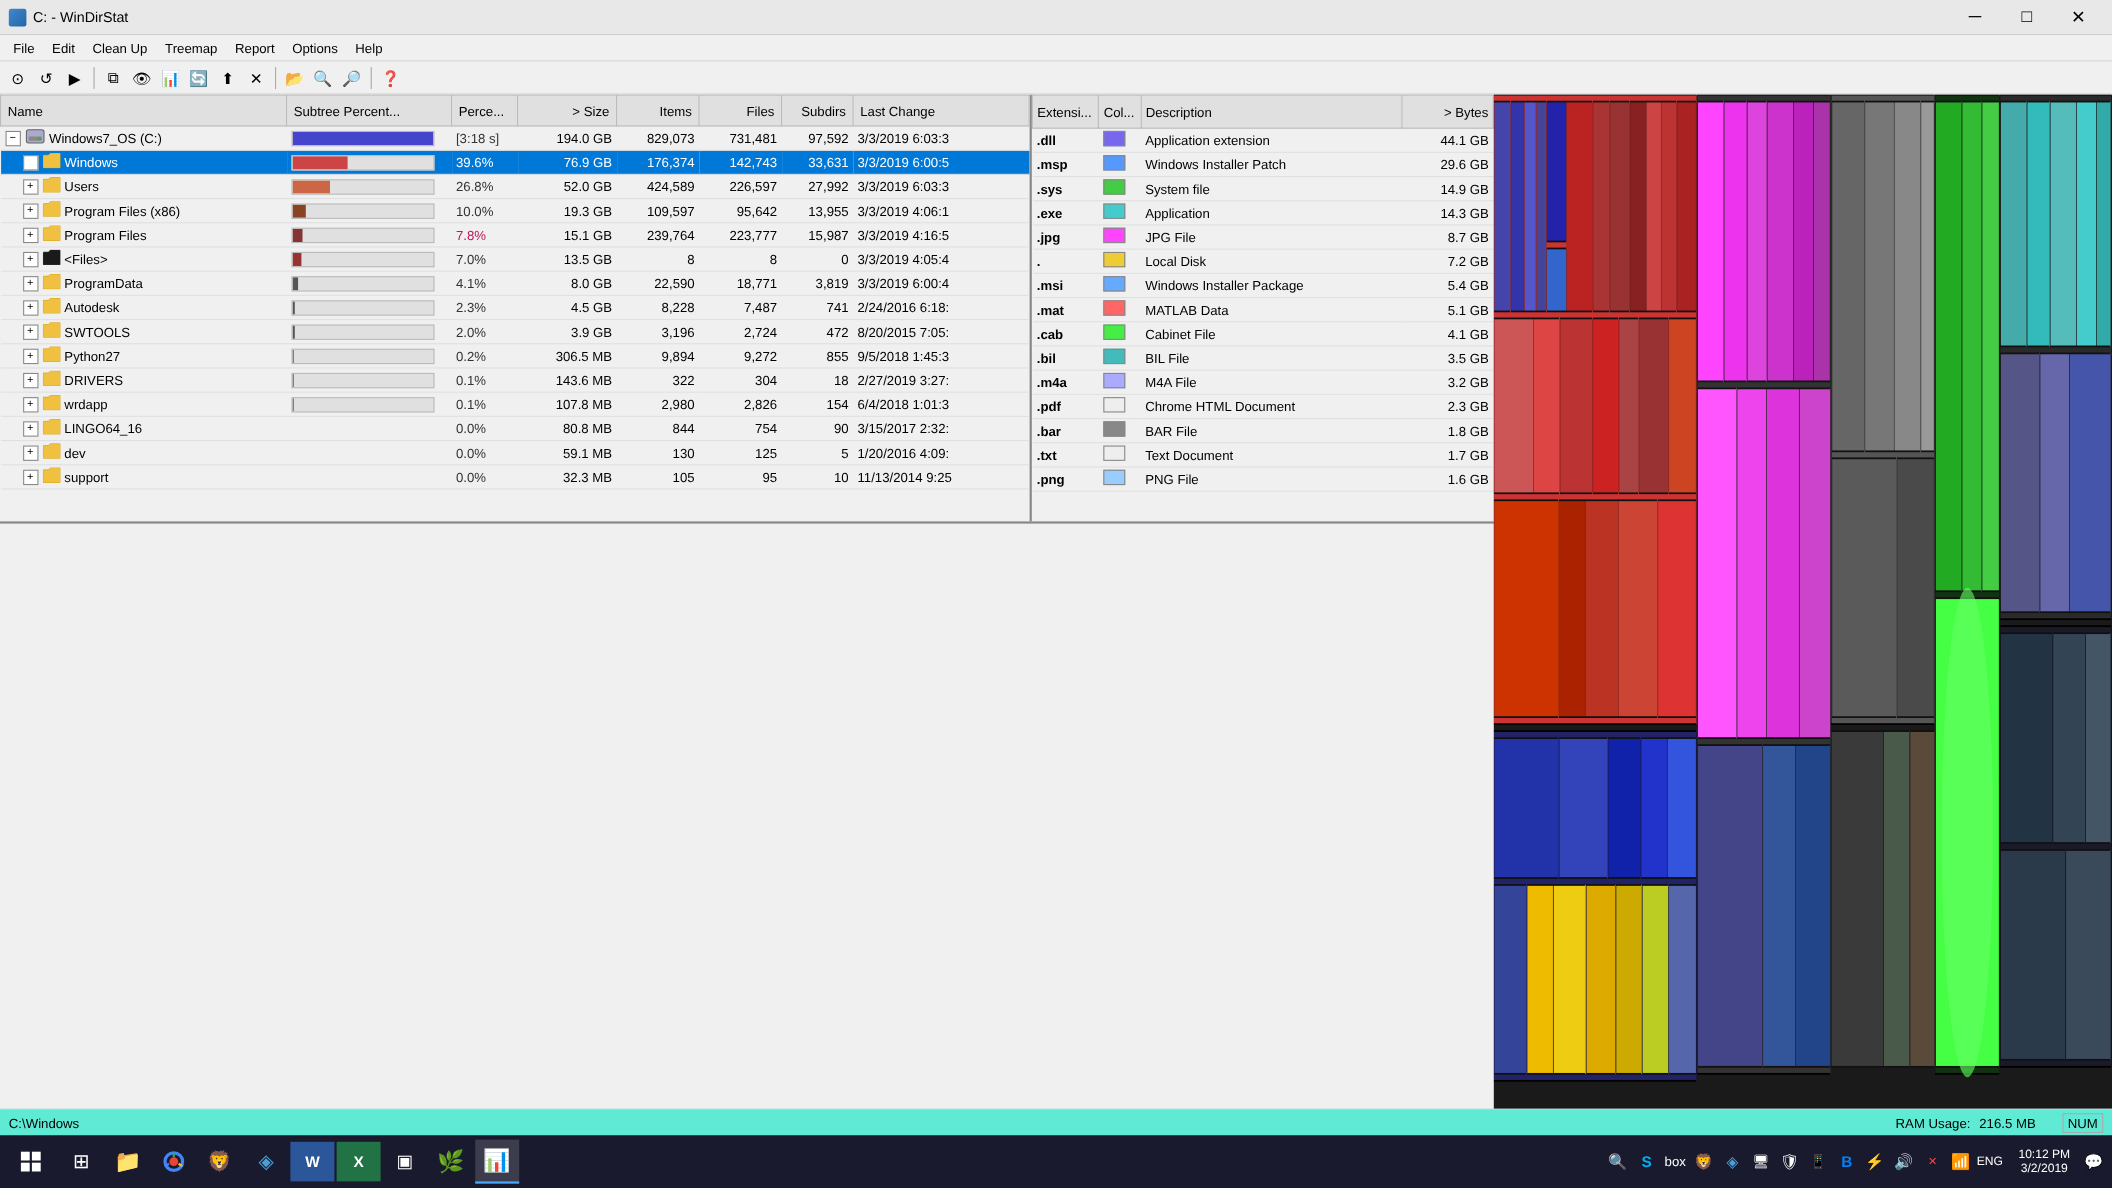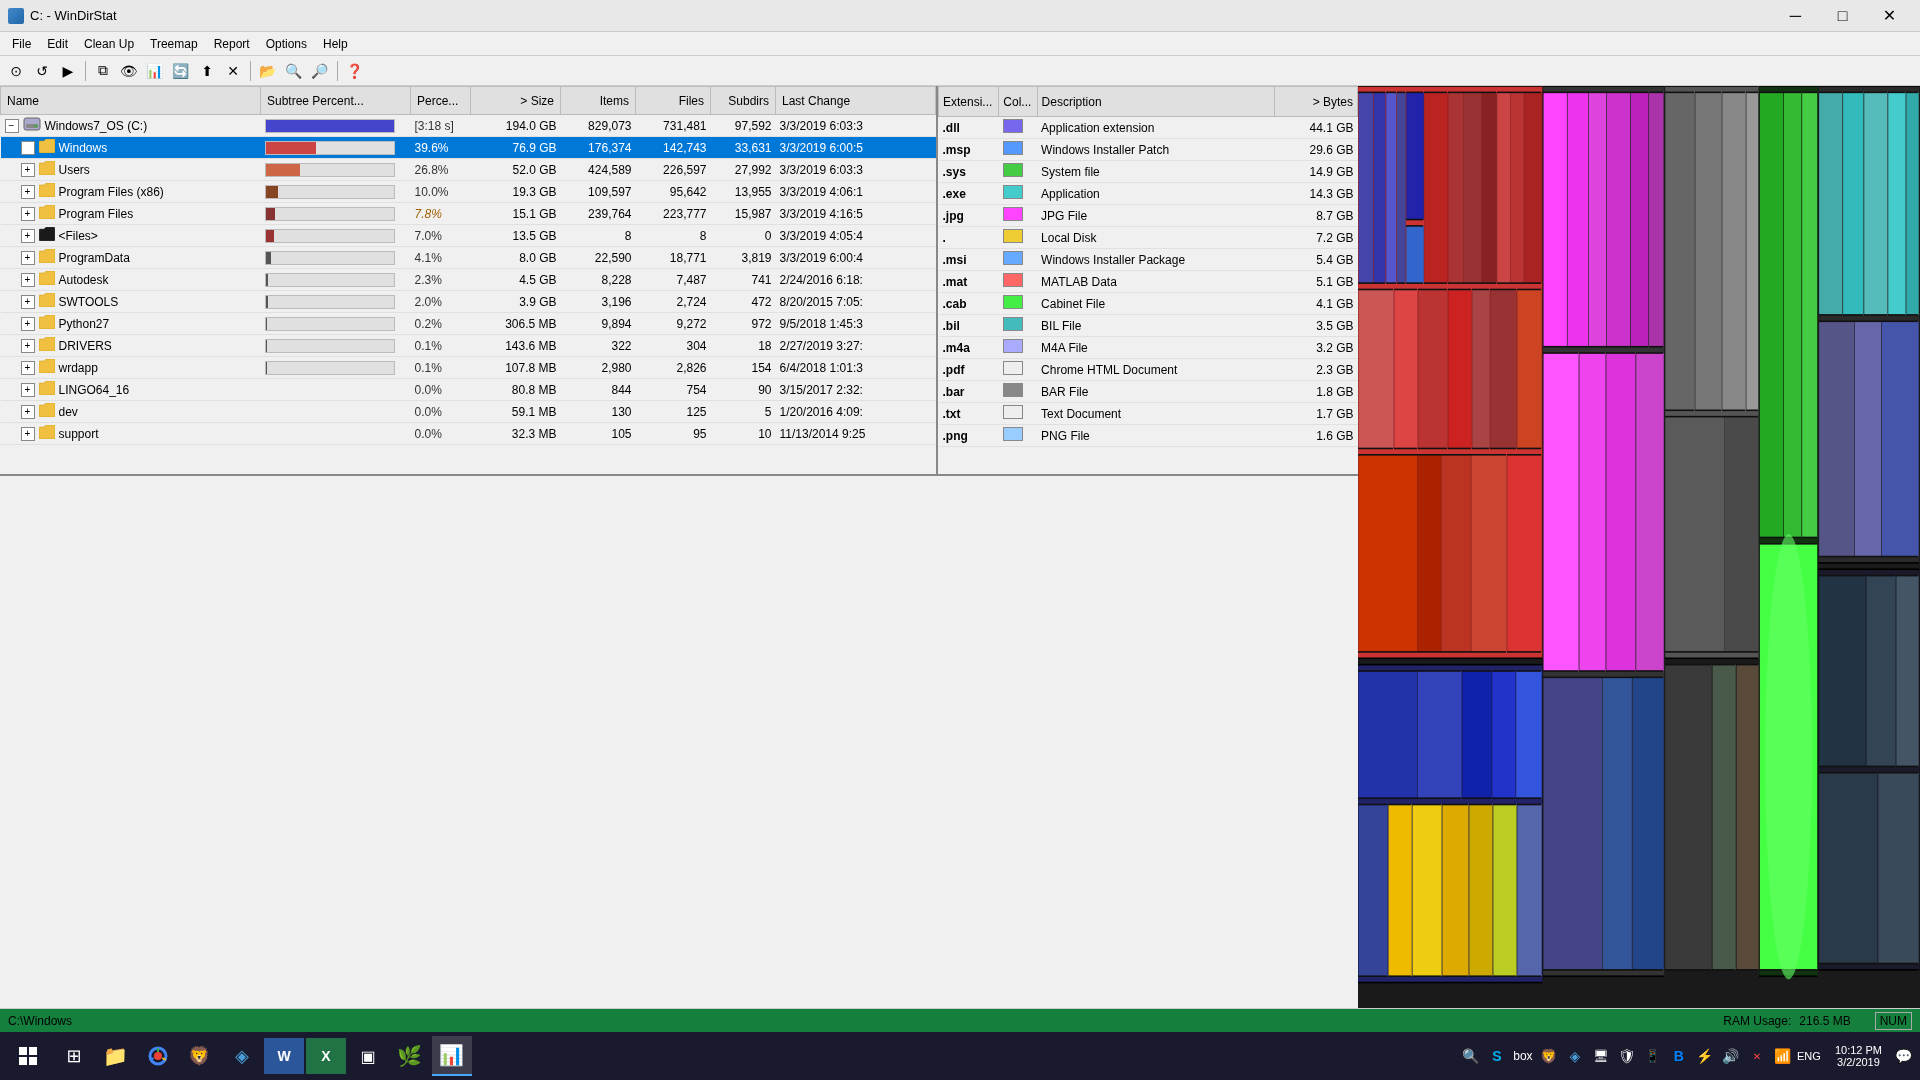--- a/index.html
+++ b/index.html
@@ -216,21 +216,21 @@
     
     #treemap-pane {
       flex: 1;
       background: #1a1a1a;
       overflow: hidden;
       position: relative;
     }
 
     
     #status-bar {
-      background: #15803d;
+      background: #5eead4;
       height: 24px;
       display: flex;
       align-items: center;
       padding: 0 8px;
       border-top: 1px solid #ccc;
       justify-content: space-between;
       flex-shrink: 0;
     }
 
     
@@ -459,21 +459,21 @@
                         <path d="M0 3 Q0 2 1 2 L5 2 L7 0 L15 0 Q16 0 16 1 L16 13 Q16 14 15 14 L1 14 Q0 14 0 13 Z" fill="#f0c040" stroke="#cc9900" stroke-width="0.5"></path>
                       </svg></span>
                     <span>Program Files</span>
                   </div>
                 </td>
                 <td>
                   <div class="bar-container">
                     <div class="bar-fill" style="width: 7.8%; background: rgb(136, 51, 51);"></div>
                   </div>
                 </td>
-                <td style="color: #a16207; font-style: italic;">7.8%</td>
+                <td style="color: #be185d;">7.8%</td>
                 <td class="td-right">15.1 GB</td>
                 <td class="td-right">239,764</td>
                 <td class="td-right">223,777</td>
                 <td class="td-right">15,987</td>
                 <td>3/3/2019 4:16:5</td>
               </tr>
               <tr>
                 <td>
                   <div class="name-cell" style="padding-left: 16px;">
                     <div class="expand-btn">+</div>
@@ -573,21 +573,21 @@
                 </td>
                 <td>
                   <div class="bar-container">
                     <div class="bar-fill" style="width: 0.2%; background: rgb(85, 85, 85);"></div>
                   </div>
                 </td>
                 <td style="color: rgb(51, 51, 51);">0.2%</td>
                 <td class="td-right">306.5 MB</td>
                 <td class="td-right">9,894</td>
                 <td class="td-right">9,272</td>
-                <td class="td-right">972</td>
+                <td class="td-right">855</td>
                 <td>9/5/2018 1:45:3</td>
               </tr>
               <tr>
                 <td>
                   <div class="name-cell" style="padding-left: 16px;">
                     <div class="expand-btn">+</div>
                     <span><svg width="16" height="14" viewBox="0 0 16 14">
                         <path d="M0 3 Q0 2 1 2 L5 2 L7 0 L15 0 Q16 0 16 1 L16 13 Q16 14 15 14 L1 14 Q0 14 0 13 Z" fill="#f0c040" stroke="#cc9900" stroke-width="0.5"></path>
                       </svg></span>
                     <span>DRIVERS</span>

